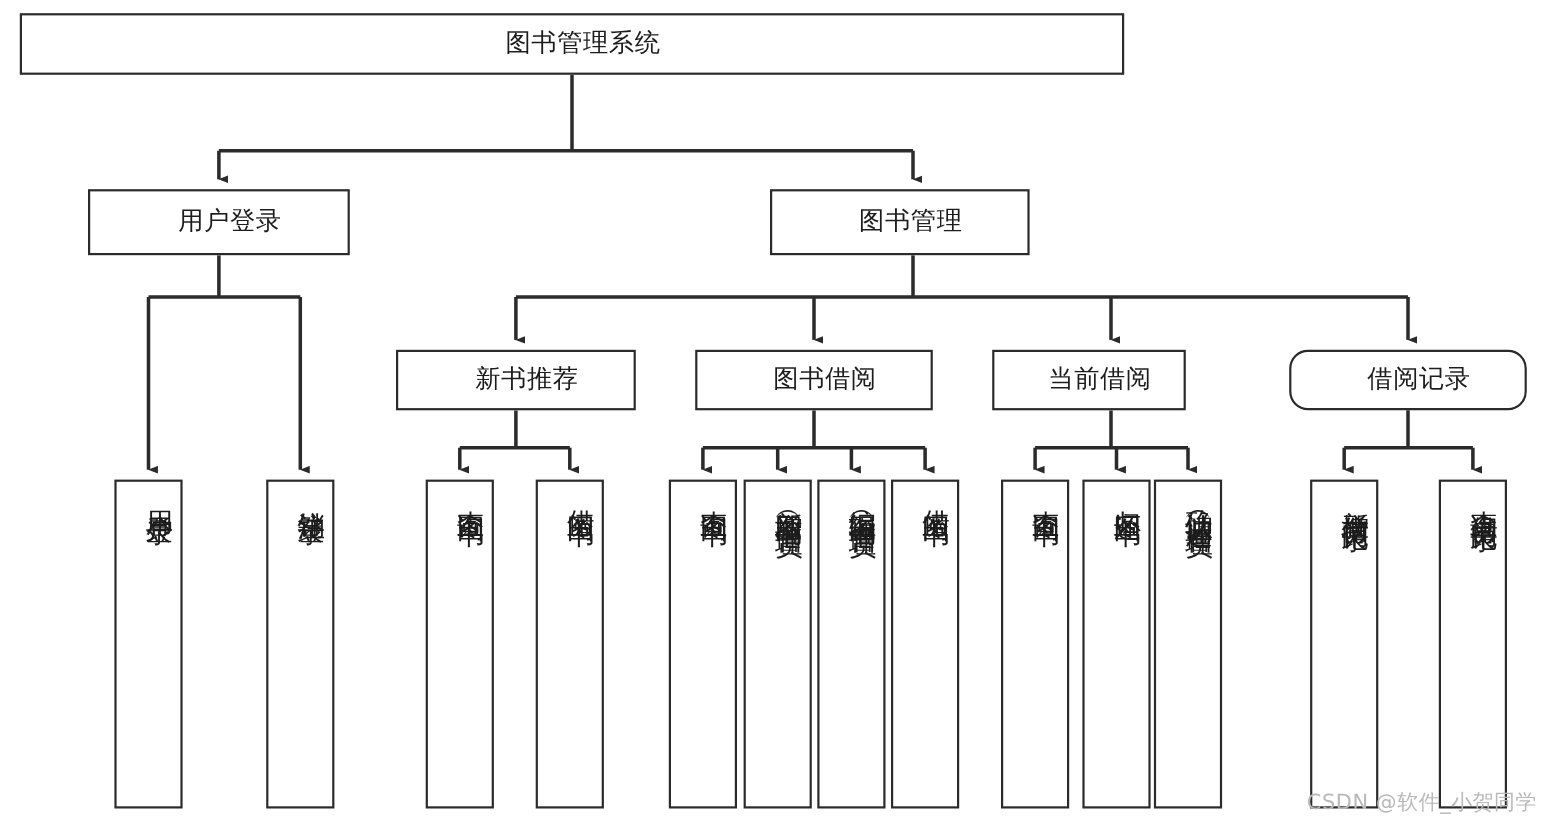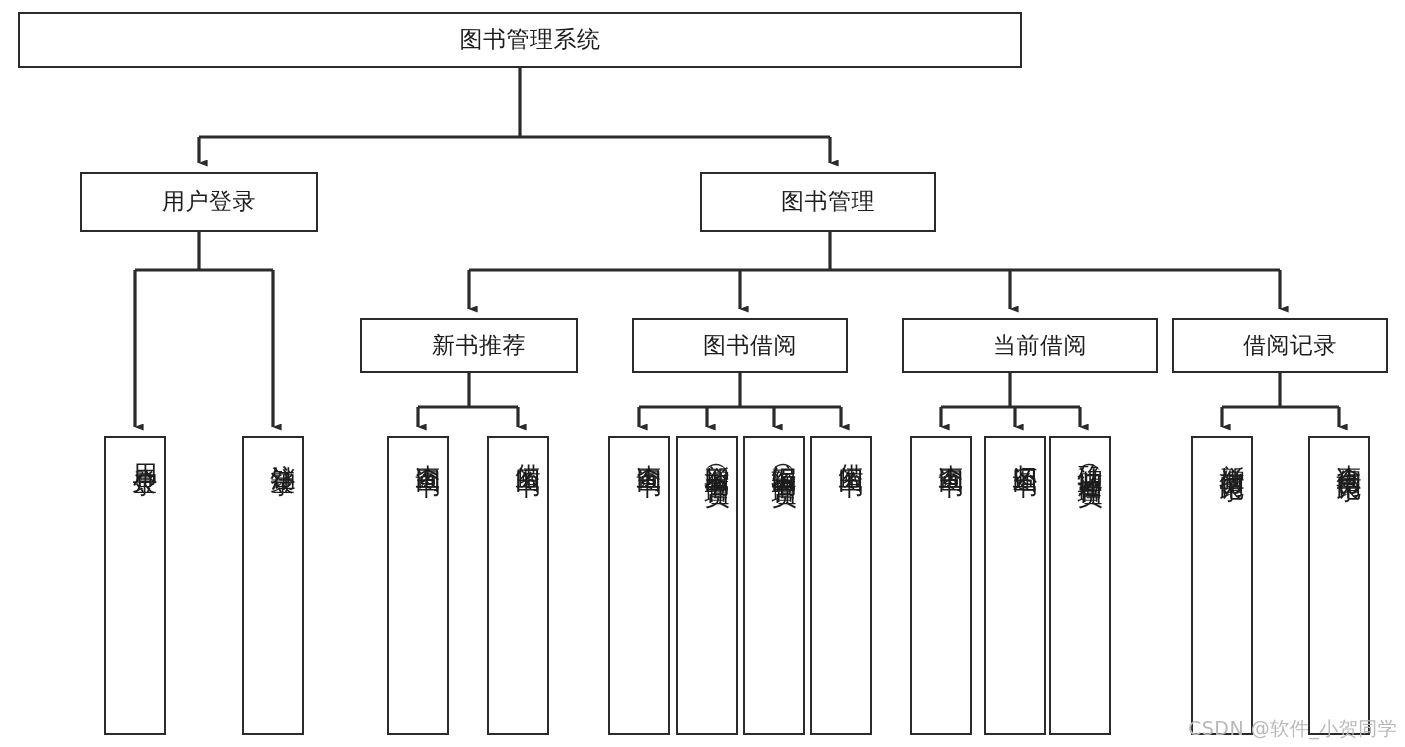--- a/index.html
+++ b/index.html
@@ -135,24 +135,24 @@
   <div class="node-box horiz" style="left:700px; top:172px; width:236px; height:60px;">
     <span class="node-label">图书管理</span>
   </div>
 
   <div class="node-box horiz" style="left:632px; top:318px; width:216px; height:55px;">
     <span class="node-label">图书借阅</span>
   </div>
   <div class="node-box horiz" style="left:360px; top:318px; width:218px; height:55px;">
     <span class="node-label">新书推荐</span>
   </div>
-  <div class="node-box horiz" style="left:902px; top:318px; width:256px; height:55px;">
+  <div class="node-box horiz" style="left:902px; top:318px; width:176px; height:55px;">
     <span class="node-label">当前借阅</span>
   </div>
-  <div class="node-box horiz" style="left:1172px; top:318px; width:216px; height:55px;">
+  <div class="node-box horiz" style="left:1172px; top:318px; width:216px; height:55px;border-radius:17px;">
     <span class="node-label">借阅记录</span>
   </div>
 
   <div class="node-box vert" style="left:104px; top:436px; width:62px; height:299px;">
     <span class="node-label">用户登录</span>
   </div>
   <div class="node-box vert" style="left:242px; top:436px; width:62px; height:299px;">
     <span class="node-label">注销登录</span>
   </div>
 

